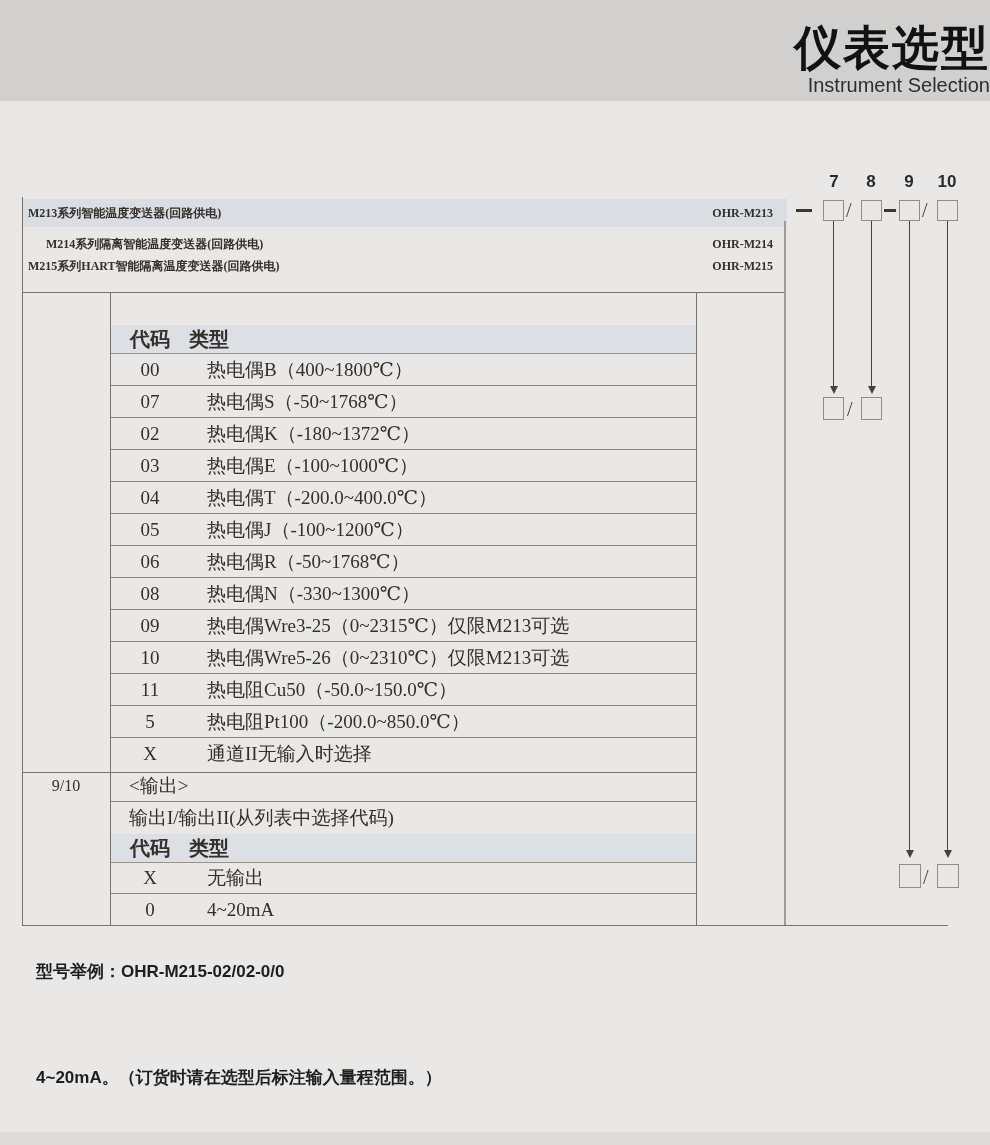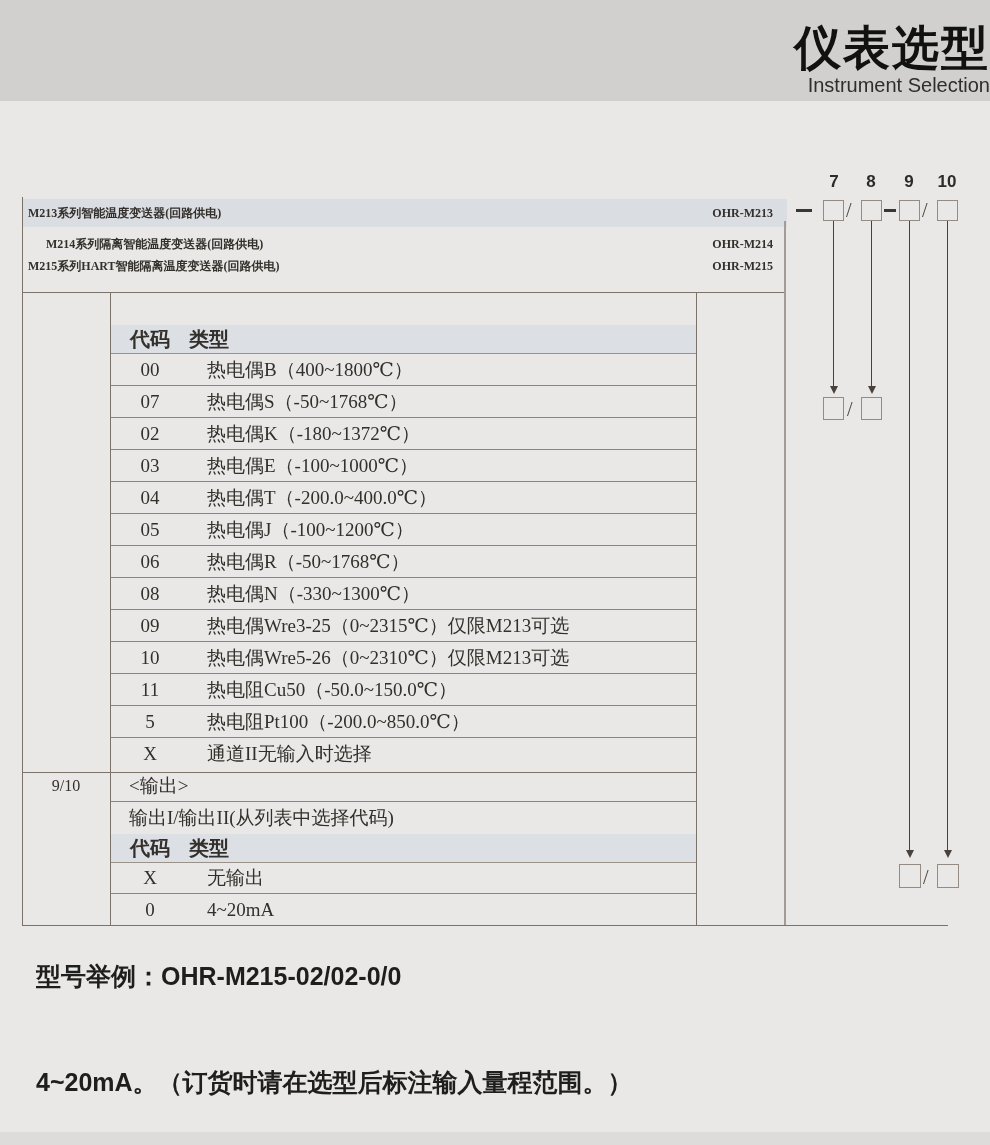--- a/index.html
+++ b/index.html
@@ -36,21 +36,21 @@
   .pos-num{position:absolute;width:22px;text-align:center;font-family:"Liberation Sans","DejaVu Sans",sans-serif;
            font-size:17px;font-weight:600;color:#2b2b2b;}
   .sq{position:absolute;width:19px;height:19px;border:1px solid #948c83;background:transparent;}
   .slash{position:absolute;font-size:20px;color:#4a443e;}
   .dash{position:absolute;height:3px;background:#3a3632;}
   .vline{position:absolute;width:1px;background:#49413b;}
   .arrow{position:absolute;width:0;height:0;border-left:4px solid transparent;
          border-right:4px solid transparent;border-top:8px solid #49413b;}
   
   .example-line{position:absolute;left:36px;font-family:"Liberation Sans","DejaVu Sans",sans-serif;
-                font-size:25px;font-weight:bold;color:#1e1e1e;white-space:nowrap;}
+                font-size:17px;font-weight:bold;color:#1e1e1e;white-space:nowrap;}
   .footer-strip{position:absolute;left:0;top:1132px;width:990px;height:13px;background:#dddcda;}
 </style>
 </head>
 <body>
 
 <div class="page">
 
   <div class="title-band">
     <h1 class="title-zh">仪表选型</h1>
     <div class="title-en">Instrument Selection</div>

